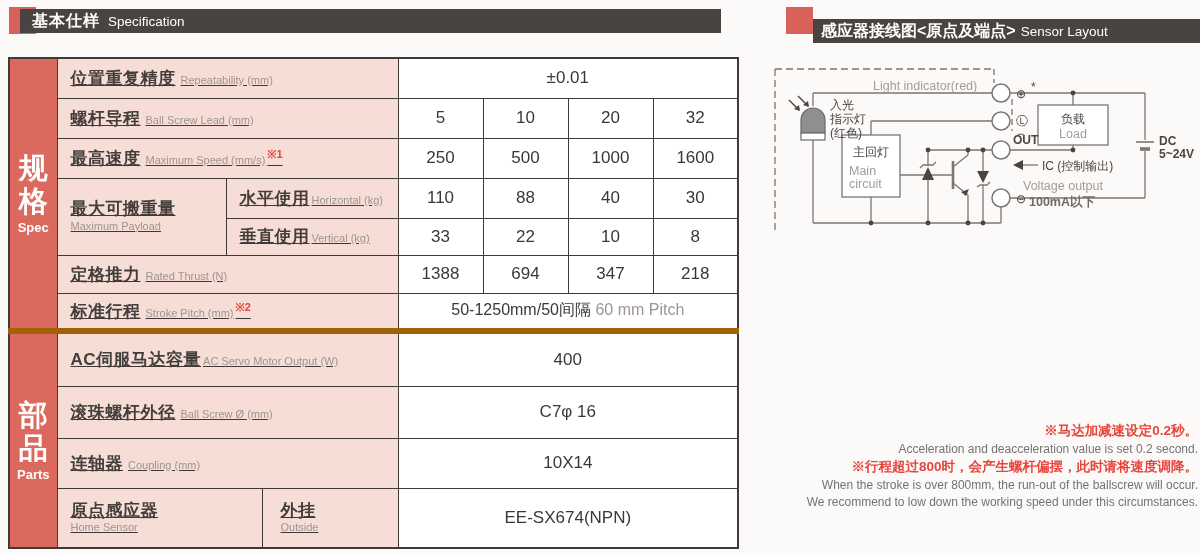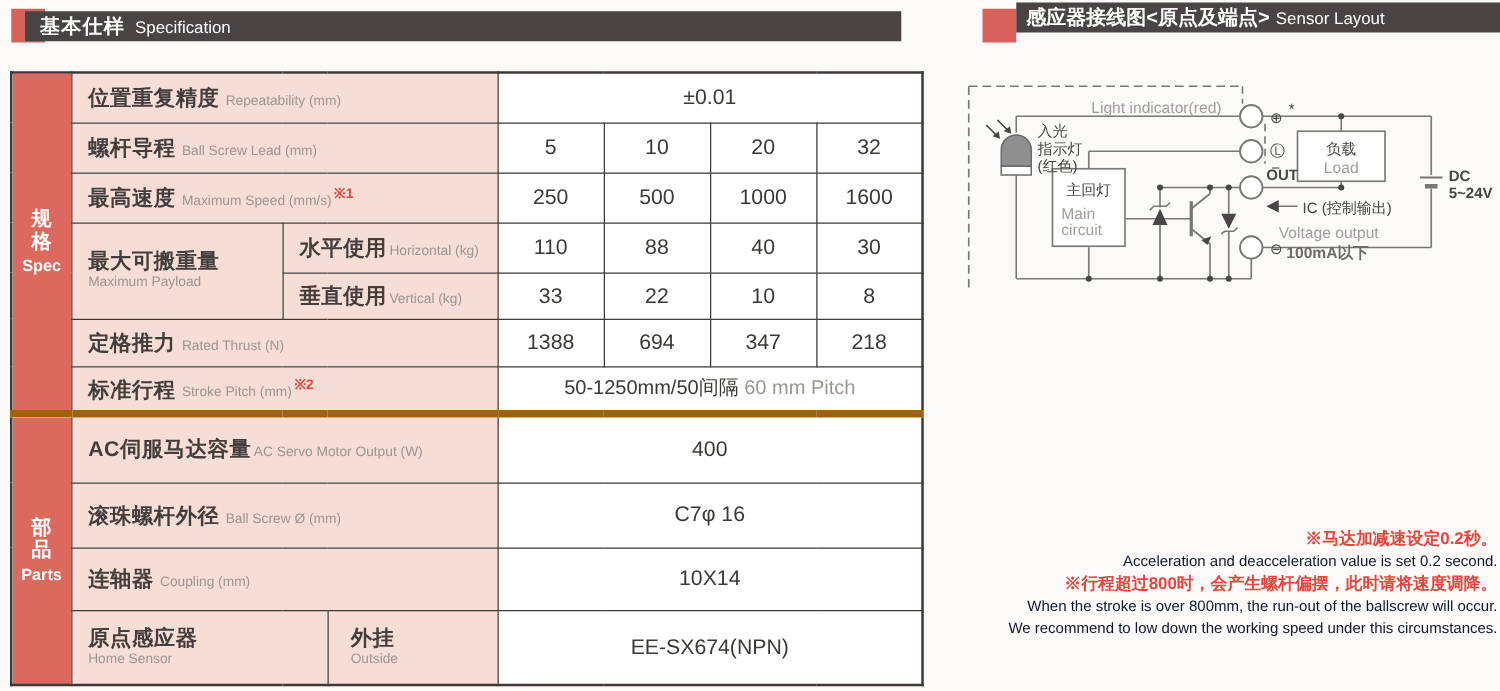--- a/index.html
+++ b/index.html
@@ -28,26 +28,26 @@
     border-collapse:collapse; table-layout:fixed;
     border:2px solid #3f3a38;
   }
   table.spec td { border:1px solid #3f3a38; overflow:hidden; }
   tr.section-start td { border-top:6px solid #a16207; }
 
   td.side {
     background:#dc695e; color:#fff; text-align:center; vertical-align:middle;
   }
   .side-zh {
-    font-size:16px; font-weight:bold; line-height:1.12;
+    font-size:29px; font-weight:bold; line-height:1.12;
     width:1.05em; margin:0 auto; word-wrap:break-word; word-break:break-all;
   }
   .side-en { font-size:13px; font-weight:bold; margin-top:3px; }
 
-  td.lab { background:#f6ddd6; padding-left:13px; vertical-align:middle; }
+  td.lab { background:#f6ddd6; padding-left:13px; vertical-align:middle;text-decoration:underline; }
   .zh { font-size:17px; font-weight:bold; color:#433e3b; letter-spacing:0.5px; }
   .en { font-size:11px; color:#9d9591; margin-left:5px; }
   .note { font-size:11px; color:#e8453c; font-weight:bold; vertical-align:super; margin-left:2px; }
   .stack .zh { display:block; line-height:1.2; }
   .stack .en { display:block; margin-left:0; line-height:1.25; }
 
   td.val {
     background:#ffffff; text-align:center; vertical-align:middle;
     font-size:17px; color:#3c3835;
   }
@@ -55,36 +55,36 @@
 
   
   svg.diagram { position:absolute; left:770px; top:53px; }
   svg.diagram text { font-family:"Liberation Sans", sans-serif; }
   .t-dark { fill:#4a4442; font-size:12px; }
   .t-gray { fill:#a39c98; font-size:12.5px; }
 
   
   .notes { position:absolute; left:783px; top:421px; width:415px;text-align:right; }
   .note-zh { color:#e8453c; font-size:13.5px; font-weight:bold; line-height:1.45; }
-  .note-en { color:#0f172a; font-size:12px; line-height:1.4; padding-left:17px; }
+  .note-en { color:#737373; font-size:12px; line-height:1.4; padding-left:17px; }
   .note-gap { margin-top:0; }
 </style>
 </head>
 <body>
 
 <div class="stage">
 
   <div class="hdr-square" style="left:9px; top:7px;"></div>
   <div class="hdr-bar" style="left:20px; top:9px; width:701px;">
     <span class="hdr-zh">基本仕样</span>
     <span class="hdr-en">Specification</span>
   </div>
 
   <div class="hdr-square" style="left:786px; top:7px;"></div>
-  <div class="hdr-bar" style="left:813px; top:2px; width:387px; padding-left:8px; gap:5px;">
+  <div class="hdr-bar" style="left:813px; top:19px; width:387px; padding-left:8px; gap:5px;">
     <span class="hdr-zh" style="letter-spacing:0;">感应器接线图&lt;原点及端点&gt;</span>
     <span class="hdr-en">Sensor Layout</span>
   </div>
 
   <table class="spec">
     <colgroup>
       <col style="width:48px">
         <col style="width:169px">
         <col style="width:36px">
         <col style="width:136px">

